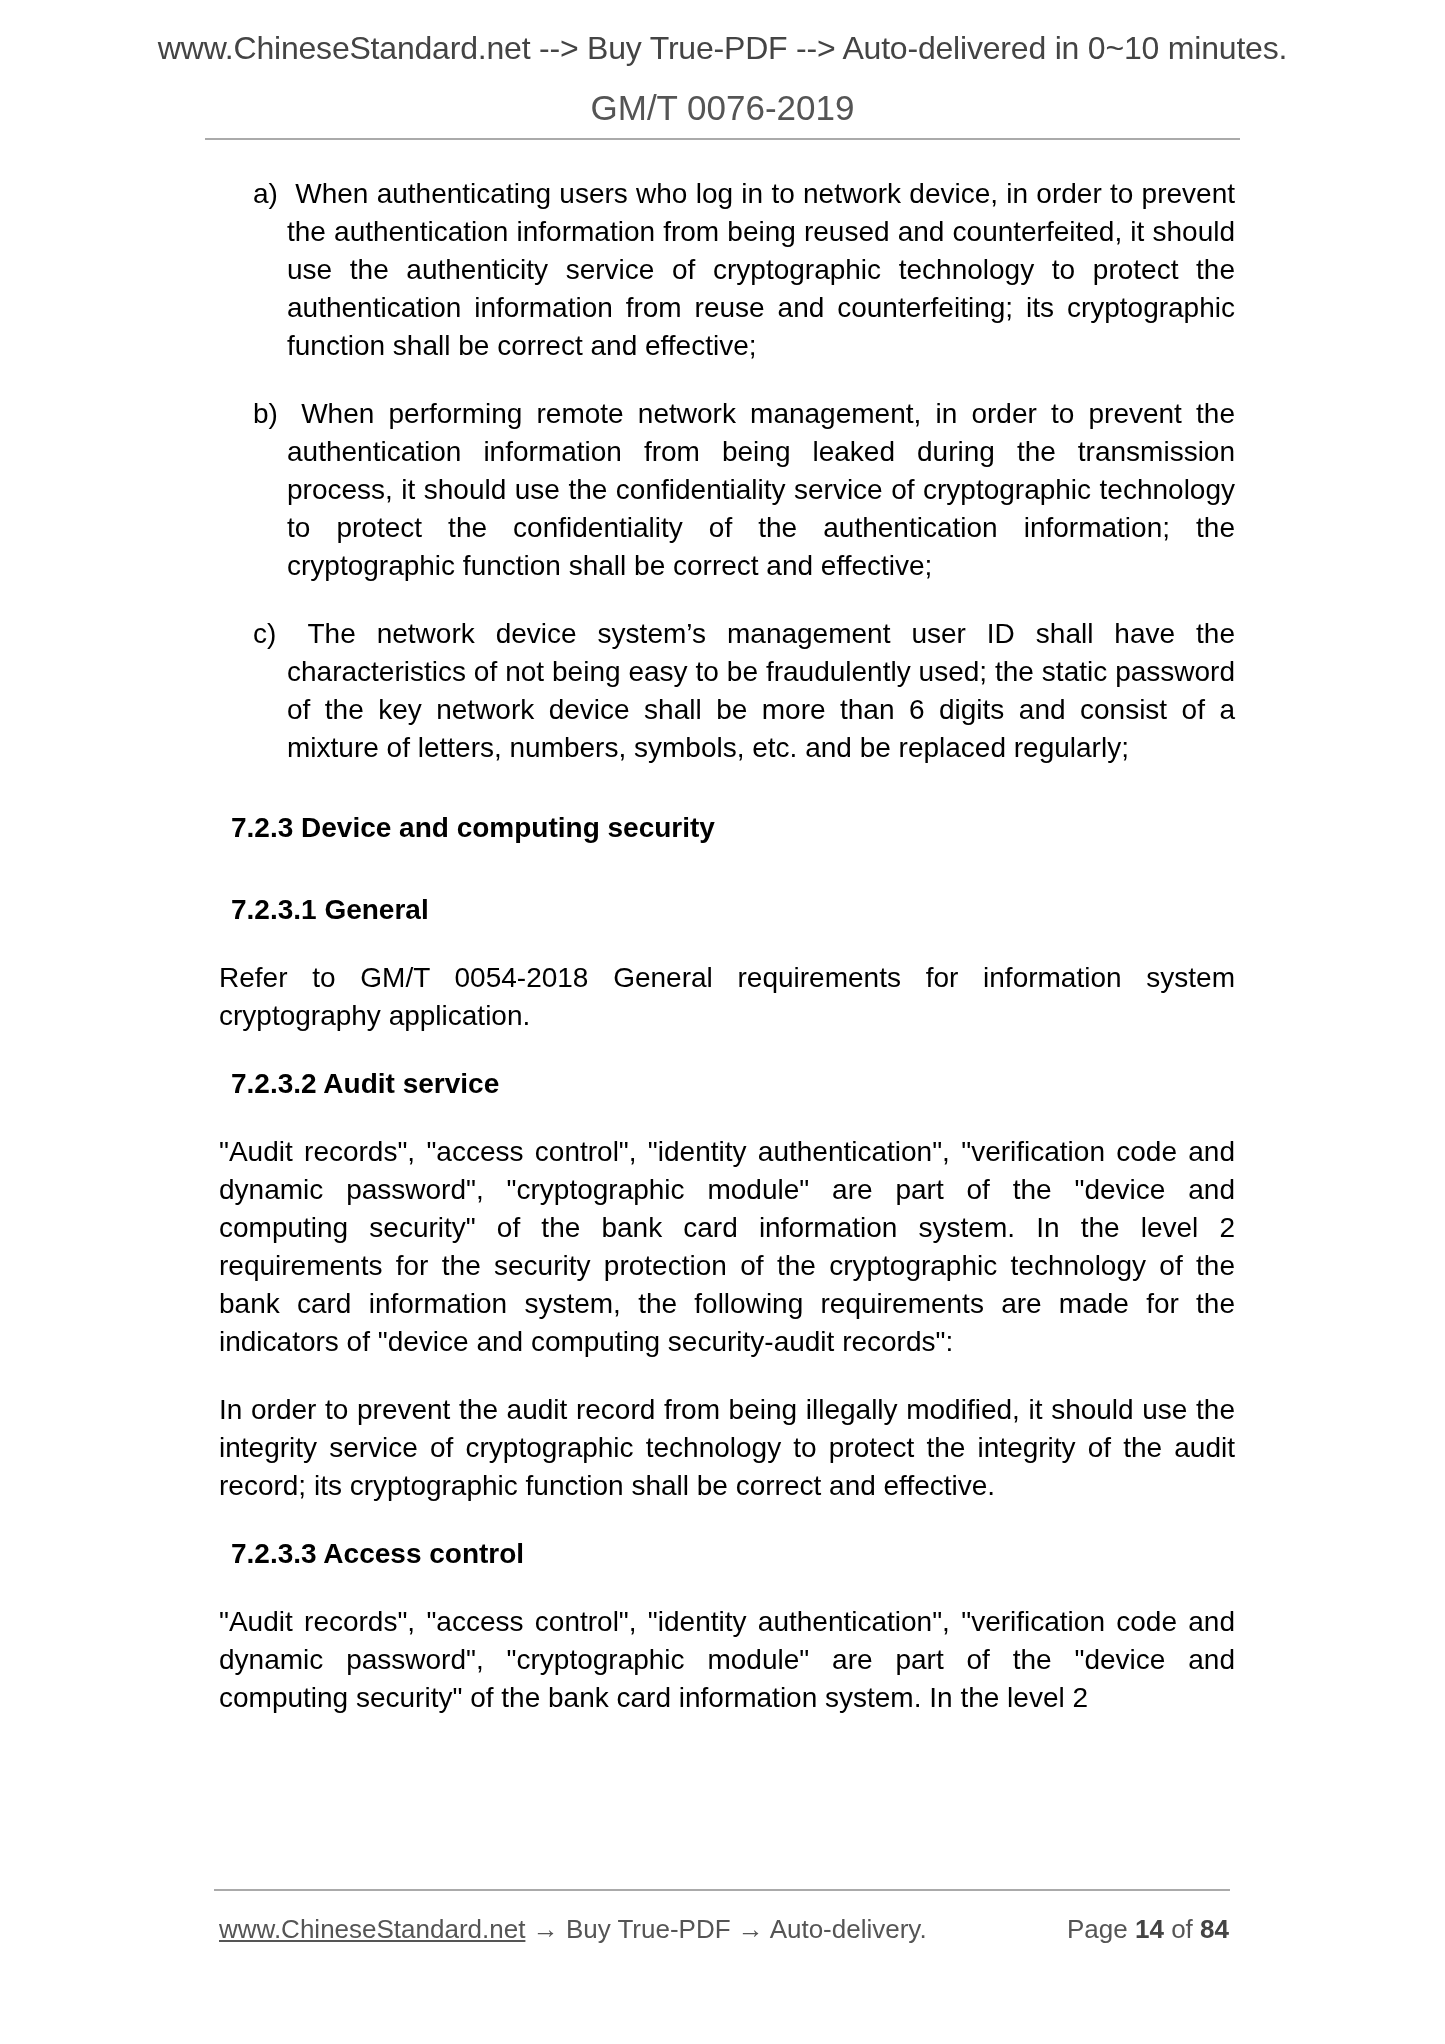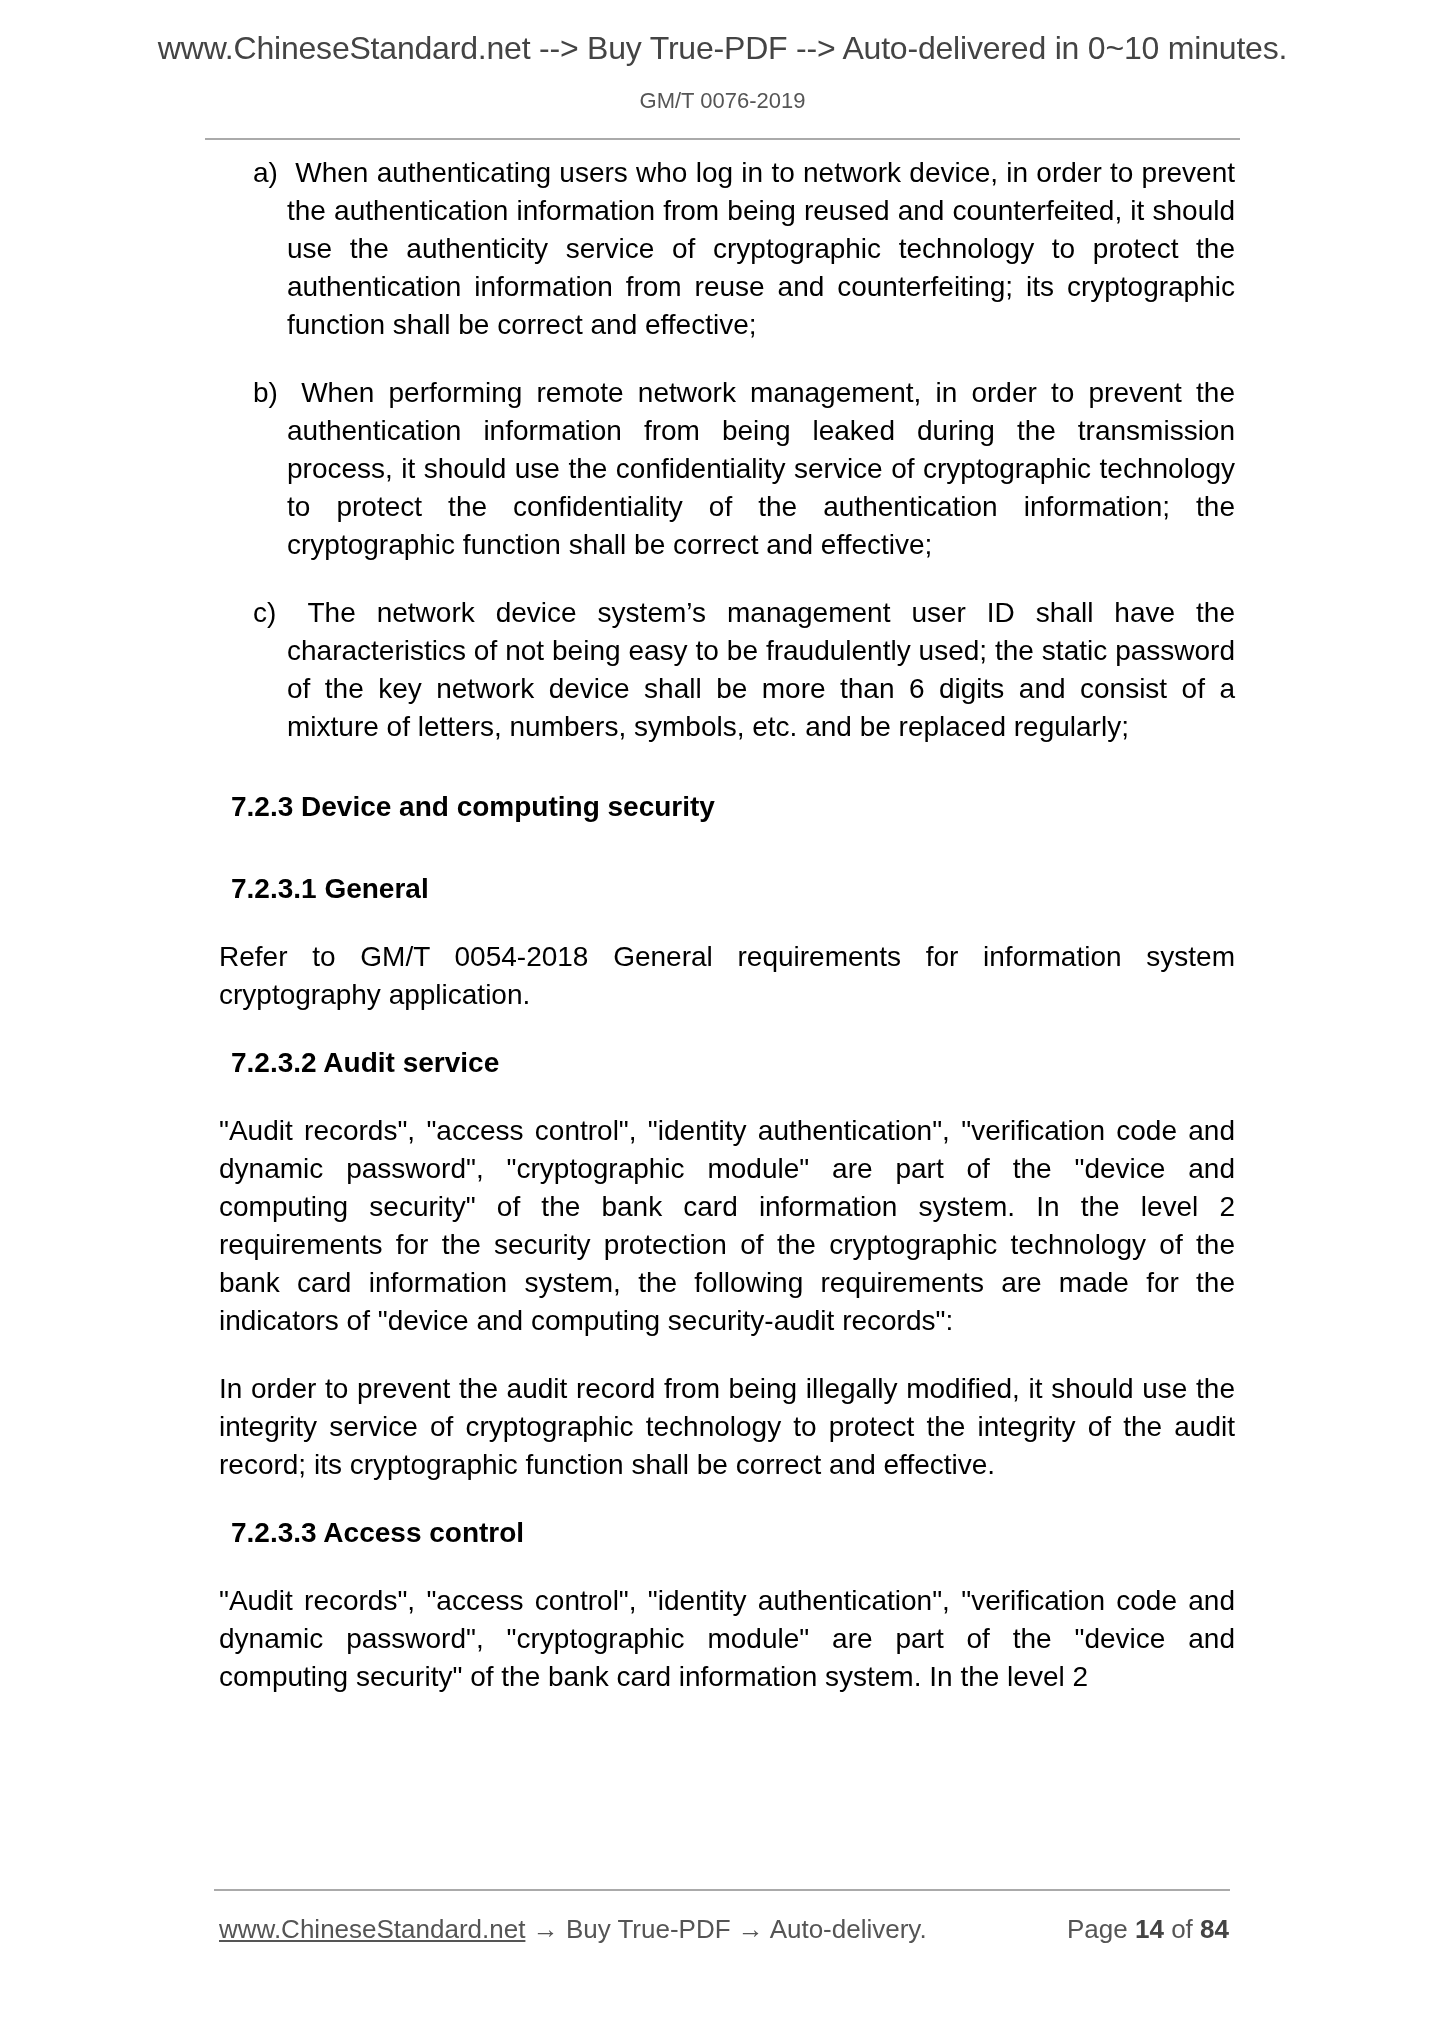--- a/index.html
+++ b/index.html
@@ -1,23 +1,23 @@
 <!DOCTYPE html>
 <html><head>
 <meta charset="utf-8">
 <style>
   html, body { margin: 0; padding: 0; background: #ffffff; }
   body { width: 1445px; height: 2044px; position: relative; overflow: hidden;
          font-family: "Liberation Sans", sans-serif; color: #000; }
   .hdr-top { position: absolute; top: 30px; left: 0; width: 1445px; text-align: center;
              font-size: 32px; color: #444; letter-spacing: -0.2px; }
   .hdr-sub { position: absolute; top: 88px; left: 0; width: 1445px; text-align: center;
-             font-size: 22px; color: #555; }
+             font-size: 35px; color: #555; }
   .hdr-rule { position: absolute; top: 138px; left: 205px; width: 1035px; height: 2px; background: #aaa; }
-  .content { position: absolute; left: 219px; width: 1016px; top: 154px; }
+  .content { position: absolute; left: 219px; width: 1016px; top: 175px; }
   p { margin: 0; font-size: 28px; line-height: 38px; text-align: justify; text-align-last: left; }
   .item { padding-left: 34px; text-indent: -34px; margin-left: 34px; margin-bottom: 30px; }
   .item-label { display: inline-block; width: 34px; text-indent: 0; }
   h3 { margin: 12px; font-size: 28px; font-weight: bold; line-height: 38px; }
   .h-main { margin-top: 42px; margin-bottom: 44px; }
   .h-sub { margin-bottom: 30px; }
   .para { margin-bottom: 30px; }
   .ftr-rule { position: absolute; top: 1889px; left: 214px; width: 1016px; height: 2px; background: #aaa; }
   .ftr { position: absolute; top: 1914px; left: 219px; width: 1010px; font-size: 26px; color: #555; }
   .ftr-link { color: #555; text-decoration: underline; }

